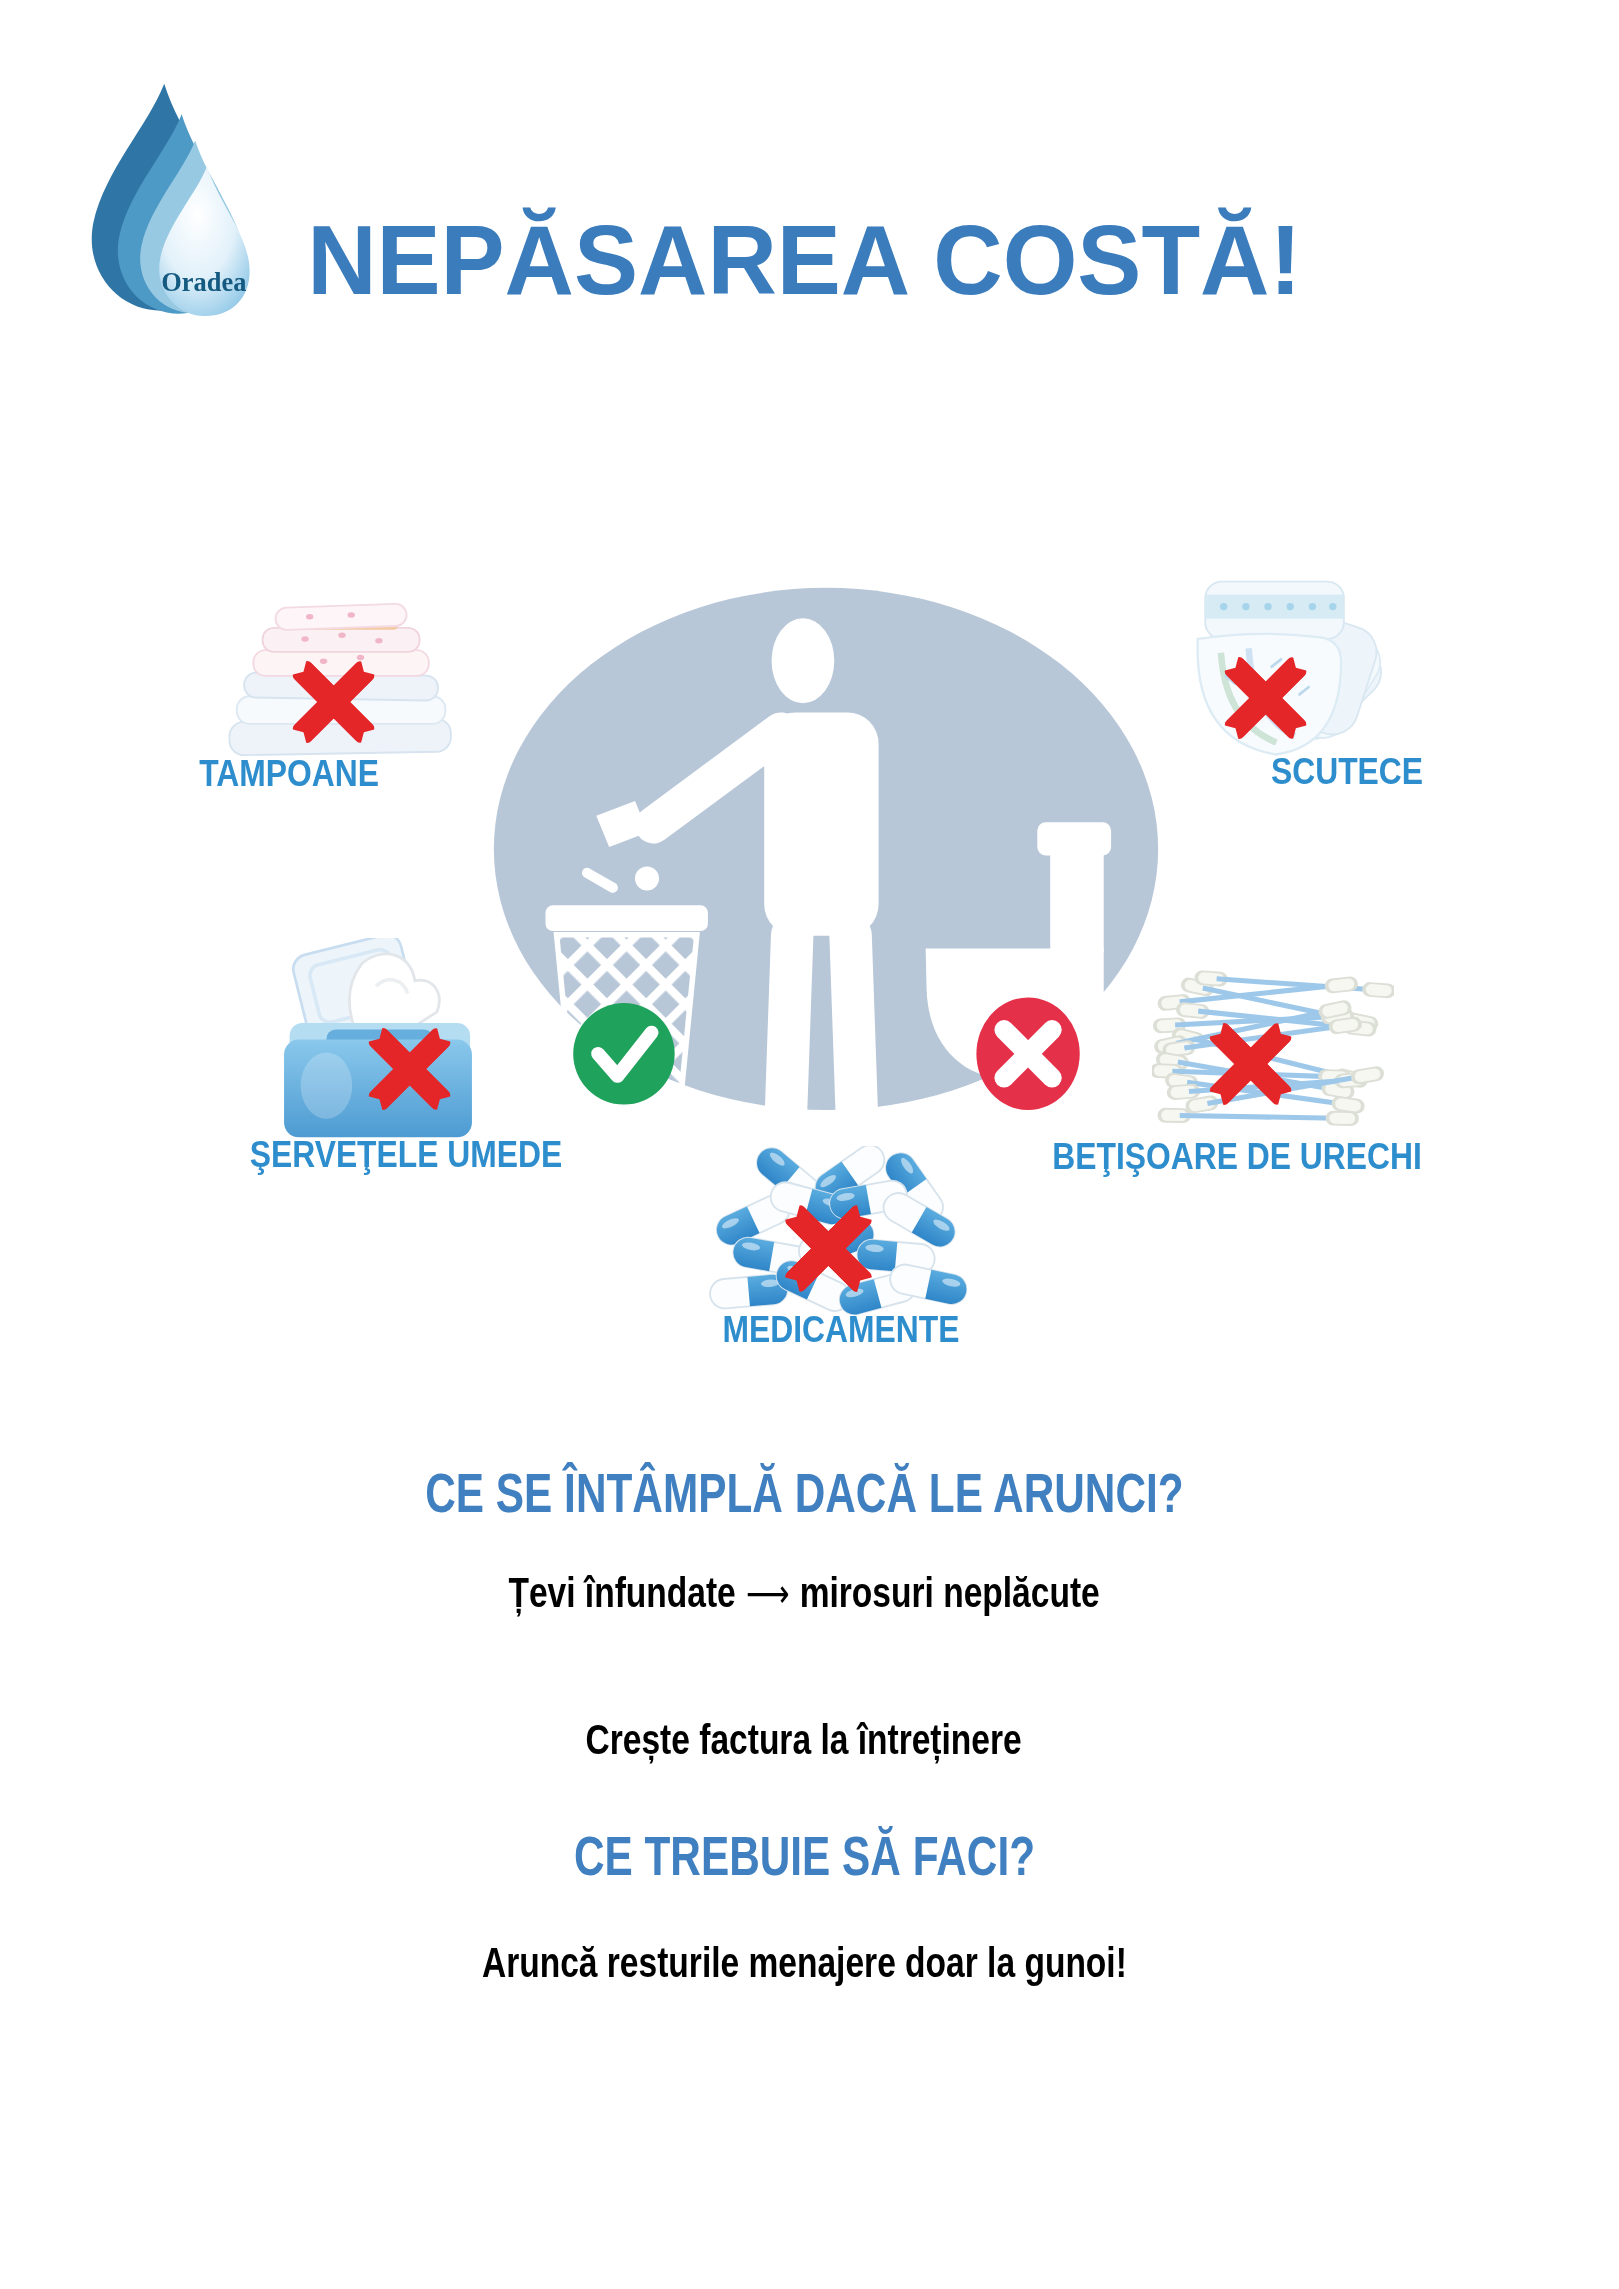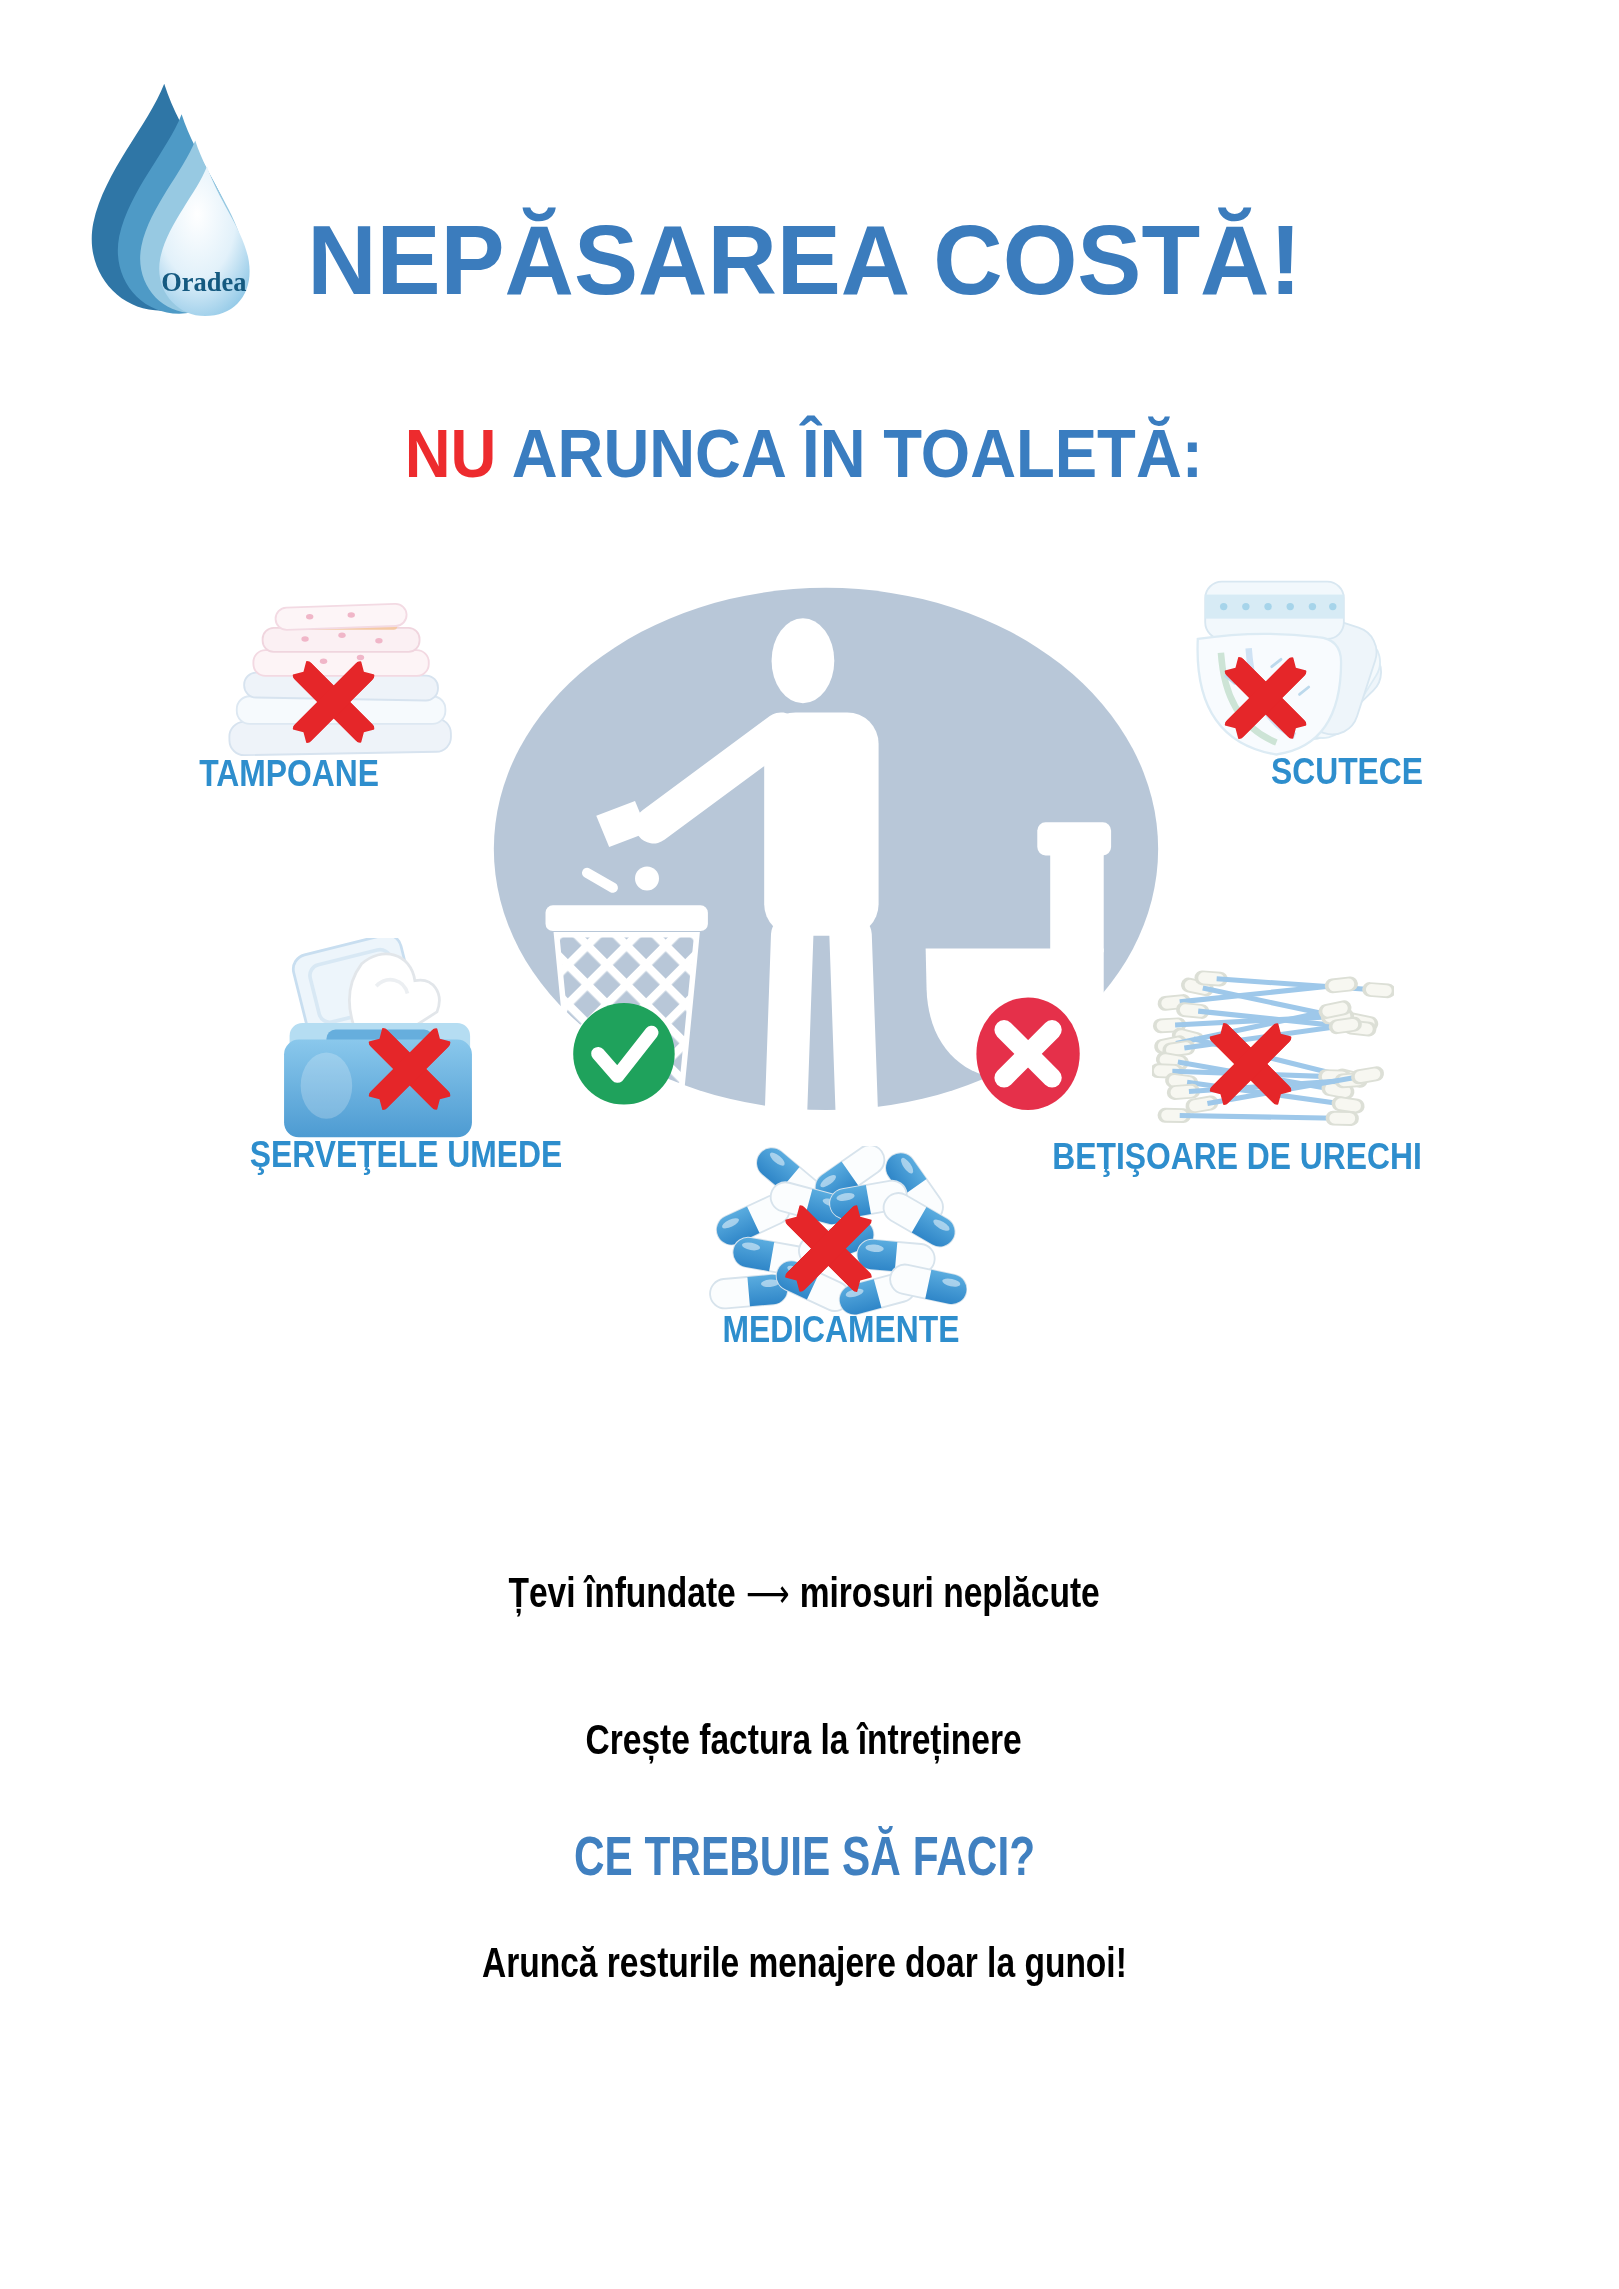--- a/index.html
+++ b/index.html
@@ -61,26 +61,20 @@
     <text font-size="17.5" font-weight="bold" font-style="italic" fill="#ffffff" letter-spacing="0.5">
       <textPath href="#bandPath" startOffset="2%">COMPANIA DE APĂ S.A.</textPath>
     </text>
     <text x="147" y="227" text-anchor="middle" font-family="'Liberation Serif', serif" font-size="28" font-weight="bold" fill="#155a80">Oradea</text>
   </svg>
 
   <div class="centerline" style="top:211px">
     <span class="sqz t-title" style="--sx:.98">NEPĂSAREA COSTĂ!</span>
   </div>
 
-  <div class="centerline" style="top:419px">
-    <span class="sqz t-subtitle" style="--sx:.92">
-      <span class="sub-no">NU</span>
-      <span class="sub-rest">ARUNCA ÎN TOALETĂ:</span>
-    </span>
-  </div>
 
   <svg class="abs" style="left:492px;top:584px" width="668" height="565" viewBox="533 633 724 612">
     <defs>
       <pattern id="lat" width="30" height="30" patternUnits="userSpaceOnUse" patternTransform="rotate(45)">
         <rect width="30" height="9" fill="#ffffff"></rect>
         <rect width="9" height="30" fill="#ffffff"></rect>
       </pattern>
     </defs>
     <ellipse cx="895" cy="920" rx="360" ry="283" fill="#b8c7d8"></ellipse>
     <g fill="#ffffff">
@@ -265,20 +259,23 @@
       <use href="#cap" transform="translate(195,160) rotate(-15)"></use>
       <use href="#cap" transform="translate(250,150) rotate(12) scale(-1,1)"></use>
     </svg>
     <div class="redx" style="left:82px;top:54px;width:97px;height:97px">
       <div class="bar b1"></div>
         <div class="bar b2"></div>
     </div>
   </div>
   <div class="lbl" style="left:841px;top:1311px">MEDICAMENTE</div>
 
+  <div class="centerline" style="top:1466px">
+    <span class="sqz t-heading" style="--sx:.77">CE SE ÎNTÂMPLĂ DACĂ LE ARUNCI?</span>
+  </div>
 
   <div class="centerline" style="top:1571px">
     <span class="sqz t-body" style="--sx:.78">
       <span>Țevi înfundate</span><span class="arrow">⟶</span><span>mirosuri neplăcute</span>
     </span>
   </div>
 
 
   <div class="centerline" style="top:1829px">
     <span class="sqz t-heading" style="--sx:.77">CE TREBUIE SĂ FACI?</span>

